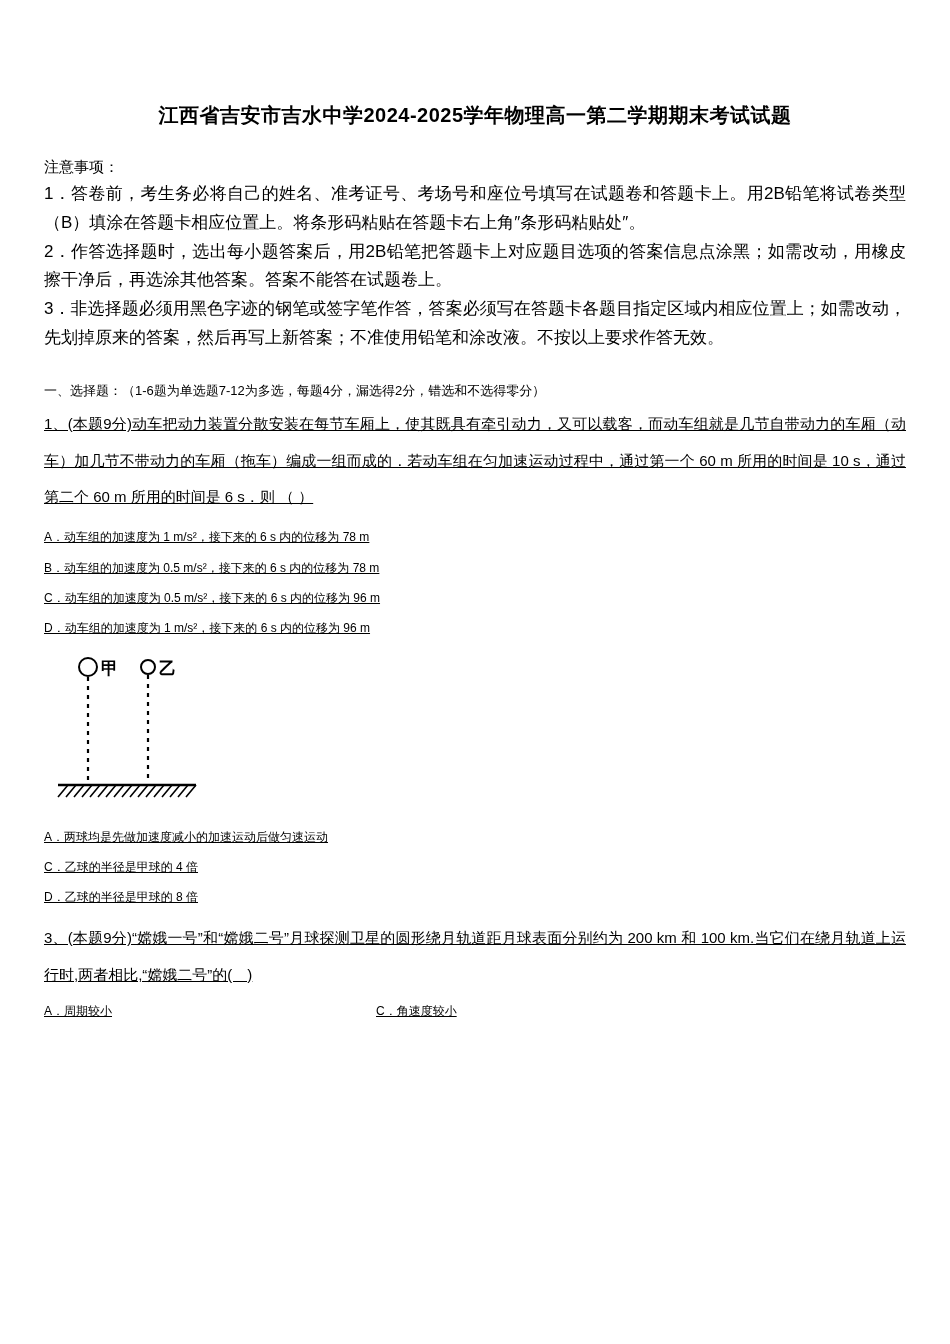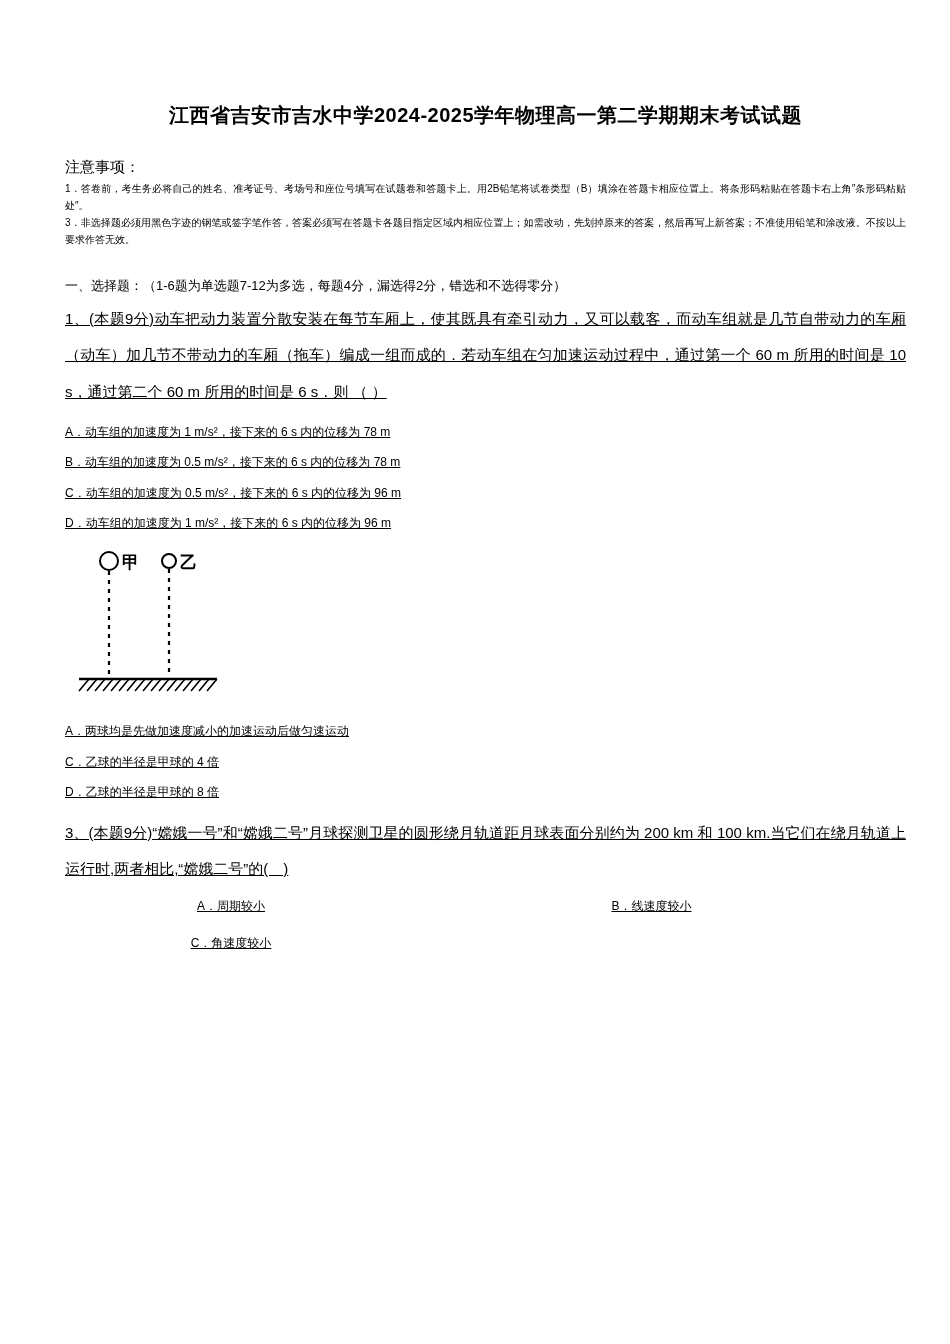--- a/index.html
+++ b/index.html
@@ -4,37 +4,37 @@
 <style>
   * { margin: 0; padding: 0; box-sizing: border-box; }
   html, body { background: #ffffff; }
   body {
     width: 950px;
     min-height: 1344px;
     font-family: "Liberation Sans", "DejaVu Sans", sans-serif;
     color: #000000;
     position: relative;
   }
-  .page { padding: 102px 44px 40px 44px; margin-left: 21px; }
+  .page { padding: 102px 44px 40px 44px; }
 
   .title {
     font-size: 20px;
     font-weight: bold;
     text-align: center;
     letter-spacing: 0.5px;
     margin-bottom: 26px;
     white-space: nowrap;
   }
 
   .notice-heading {
     font-size: 15px;
     line-height: 1.65;
   }
   .notice-item {
-    font-size: 10px;
+    font-size: 17px;
     line-height: 1.7;
     text-align: justify;
   }
 
   .section-heading {
     font-size: 13px;
     margin-top: 28px;
     margin-bottom: 4px;
     line-height: 1.6;
   }
@@ -47,40 +47,40 @@
   }
   .option {
     font-size: 12px;
     line-height: 1.45;
     margin: 13px 0;
   }
   .options-grid {
     display: grid;
     grid-template-columns: 332px 1fr;
     column-gap: 0;
-    text-align: center;
   }
   .options-grid .option { margin: 10px 0; }
 
   .figure-wrap {
     margin: 8px 0 18px 12px;
     width: 150px;
   }
   .figure-wrap svg { display: block; }
 </style>
 </head>
 <body>
 
 <div class="page">
 
   <h1 class="title">江西省吉安市吉水中学2024-2025学年物理高一第二学期期末考试试题</h1>
 
   <div class="notice">
     <div class="notice-heading">注意事项：</div>
     <p class="notice-item">1．答卷前，考生务必将自己的姓名、准考证号、考场号和座位号填写在试题卷和答题卡上。用2B铅笔将试卷类型（B）填涂在答题卡相应位置上。将条形码粘贴在答题卡右上角″条形码粘贴处″。</p>
+    <p class="notice-item">2．作答选择题时，选出每小题答案后，用2B铅笔把答题卡上对应题目选项的答案信息点涂黑；如需改动，用橡皮擦干净后，再选涂其他答案。答案不能答在试题卷上。</p>
     <p class="notice-item">3．非选择题必须用黑色字迹的钢笔或签字笔作答，答案必须写在答题卡各题目指定区域内相应位置上；如需改动，先划掉原来的答案，然后再写上新答案；不准使用铅笔和涂改液。不按以上要求作答无效。</p>
   </div>
 
   <div class="section-heading">一、选择题：（1-6题为单选题7-12为多选，每题4分，漏选得2分，错选和不选得零分）</div>
 
   <div class="question">
     <p class="stem">1、(本题9分)动车把动力装置分散安装在每节车厢上，使其既具有牵引动力，又可以载客，而动车组就是几节自带动力的车厢（动车）加几节不带动力的车厢（拖车）编成一组而成的．若动车组在匀加速运动过程中，通过第一个 60 m 所用的时间是 10 s，通过第二个 60 m 所用的时间是 6 s．则 （ ）</p>
     <p class="option">A．动车组的加速度为 1 m/s²，接下来的 6 s 内的位移为 78 m</p>
     <p class="option">B．动车组的加速度为 0.5 m/s²，接下来的 6 s 内的位移为 78 m</p>
     <p class="option">C．动车组的加速度为 0.5 m/s²，接下来的 6 s 内的位移为 96 m</p>
@@ -108,18 +108,17 @@
 
     <p class="option">A．两球均是先做加速度减小的加速运动后做匀速运动</p>
     <p class="option">C．乙球的半径是甲球的 4 倍</p>
     <p class="option">D．乙球的半径是甲球的 8 倍</p>
   </div>
 
   <div class="question">
     <p class="stem">3、(本题9分)“嫦娥一号”和“嫦娥二号”月球探测卫星的圆形绕月轨道距月球表面分别约为 200 km 和 100 km.当它们在绕月轨道上运行时,两者相比,“嫦娥二号”的(　)</p>
     <div class="options-grid">
       <p class="option">A．周期较小</p>
-      <p class="option">B．线速度较小</p>
       <p class="option">C．角速度较小</p>
     </div>
   </div>
 
 </div>
 
 </body></html>

